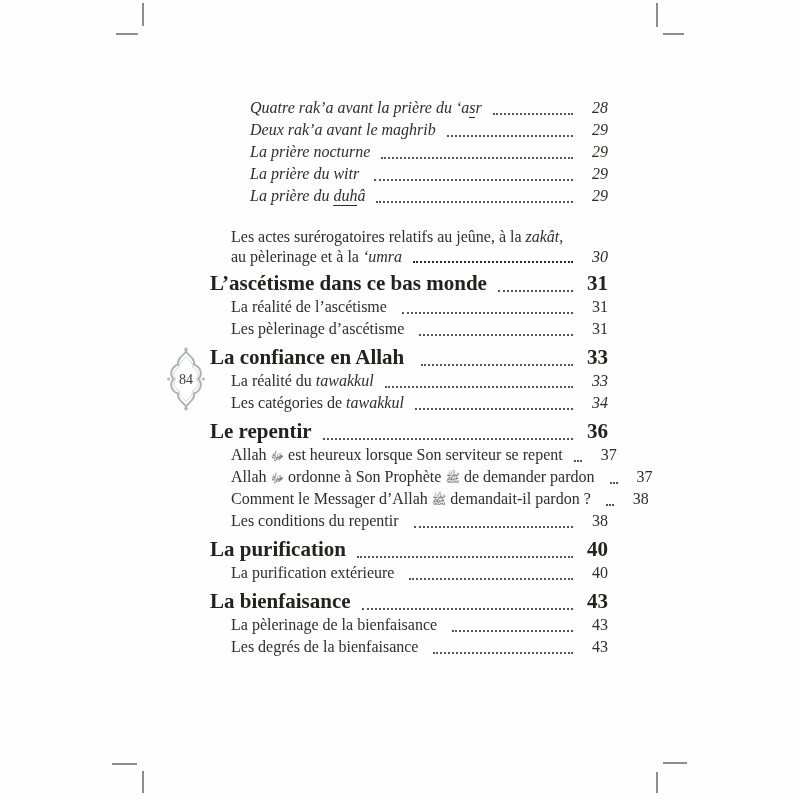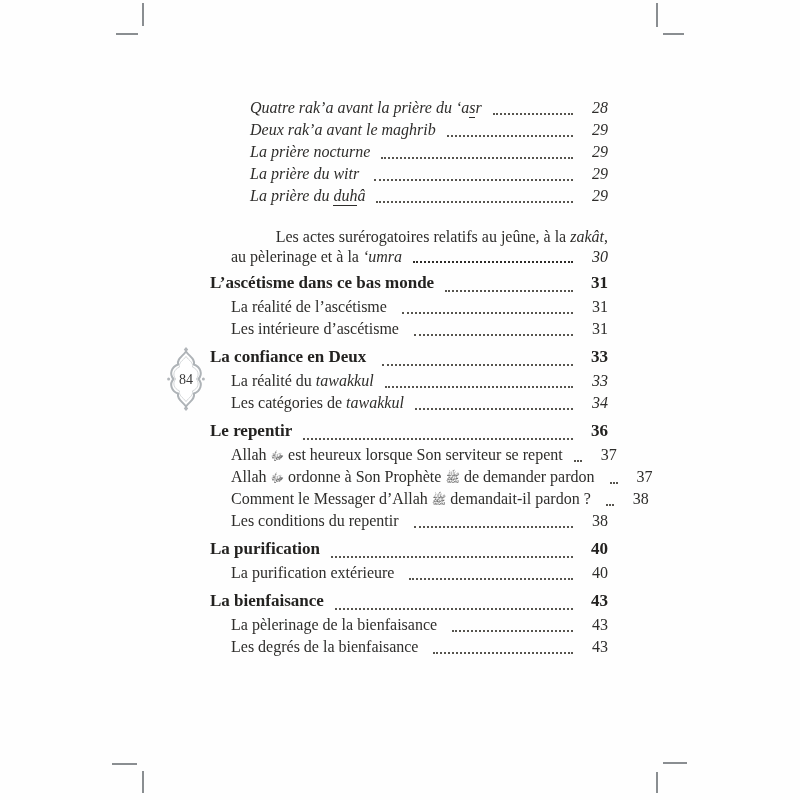--- a/index.html
+++ b/index.html
@@ -15,22 +15,22 @@
 
   
   .ornament{position:absolute;left:166px;top:347px;width:40px;height:64px;text-decoration:underline;}
 
   
   .toc{position:absolute;left:210px;top:98px;width:398px;}
   .row{display:flex;align-items:baseline;height:22px;font-size:16px;line-height:20px;gap:6px;}
   .row .txt{white-space:pre;}
   .row.l3{padding-left:40px;font-style:italic;}
   .row.sub{padding-left:21px;}
-  .row.main{height:24px;margin-top:6px;font-weight:700;font-size:17px;color:#232220;}
-  .row.tight{height:20px;justify-content:flex-end;}
+  .row.main{height:24px;margin-top:6px;font-weight:700;font-size:21px;color:#232220;}
+  .row.tight{height:20px;}
   .grp-end{margin-bottom:19px;}
   .leader{flex:1 1 auto;min-width:8px;align-self:flex-end;
           border-bottom:2px dotted #56544e;margin:0 3px 5px 5px;}
   .leader.bold{border-bottom:2px dotted #2d2b28;margin-bottom:4px;}
   .pg{min-width:26px;text-align:right;white-space:pre;}
   .pg.it{font-style:italic;}
   .pg.bi{font-weight:400;font-style:italic;}
   em.term{font-style:italic;}
   .tu{border-bottom:1px solid currentColor;padding-bottom:0.5px;}
   .sym{font-style:normal;font-weight:400;font-size:12px;color:#4a4a4a;letter-spacing:-0.5px;}
@@ -110,27 +110,27 @@
       <span class="pg">31</span>
     </div>
 
     <div class="row sub">
       <span class="txt">La réalité de l’ascétisme </span>
       <span class="leader"></span>
       <span class="pg">31</span>
     </div>
 
     <div class="row sub">
-      <span class="txt">Les intérieure d’ascétisme </span>
+      <span class="txt">Les pèlerinage d’ascétisme </span>
       <span class="leader"></span>
       <span class="pg">31</span>
     </div>
 
     <div class="row main">
-      <span class="txt">La confiance en Deux </span>
+      <span class="txt">La confiance en Allah </span>
       <span class="leader"></span>
       <span class="pg">33</span>
     </div>
 
     <div class="row sub">
       <span class="txt"><span>La réalité du </span><em class="term">tawakkul</em></span>
       <span class="leader"></span>
       <span class="pg it">33</span>
     </div>
 

